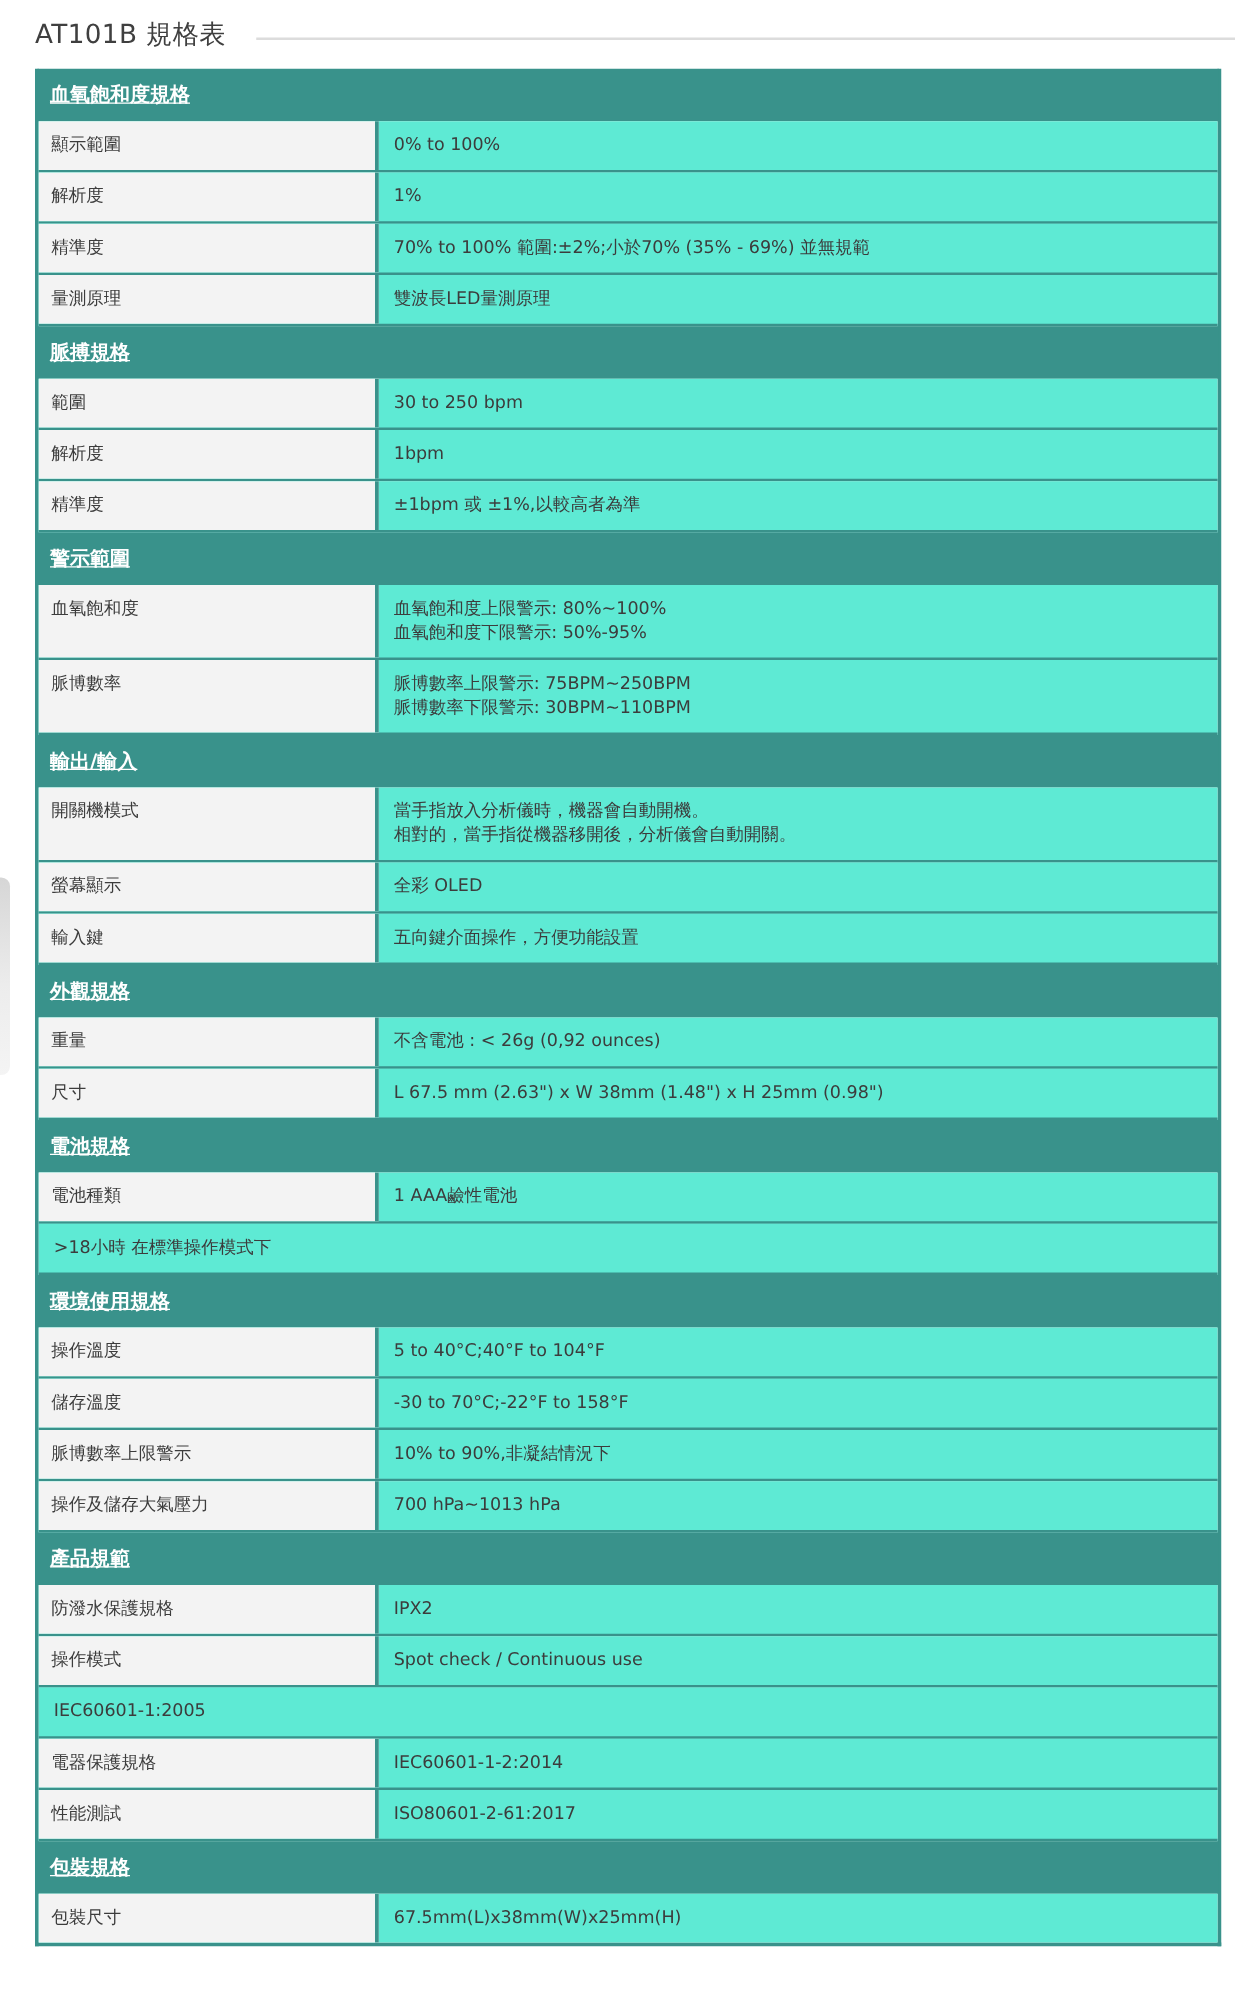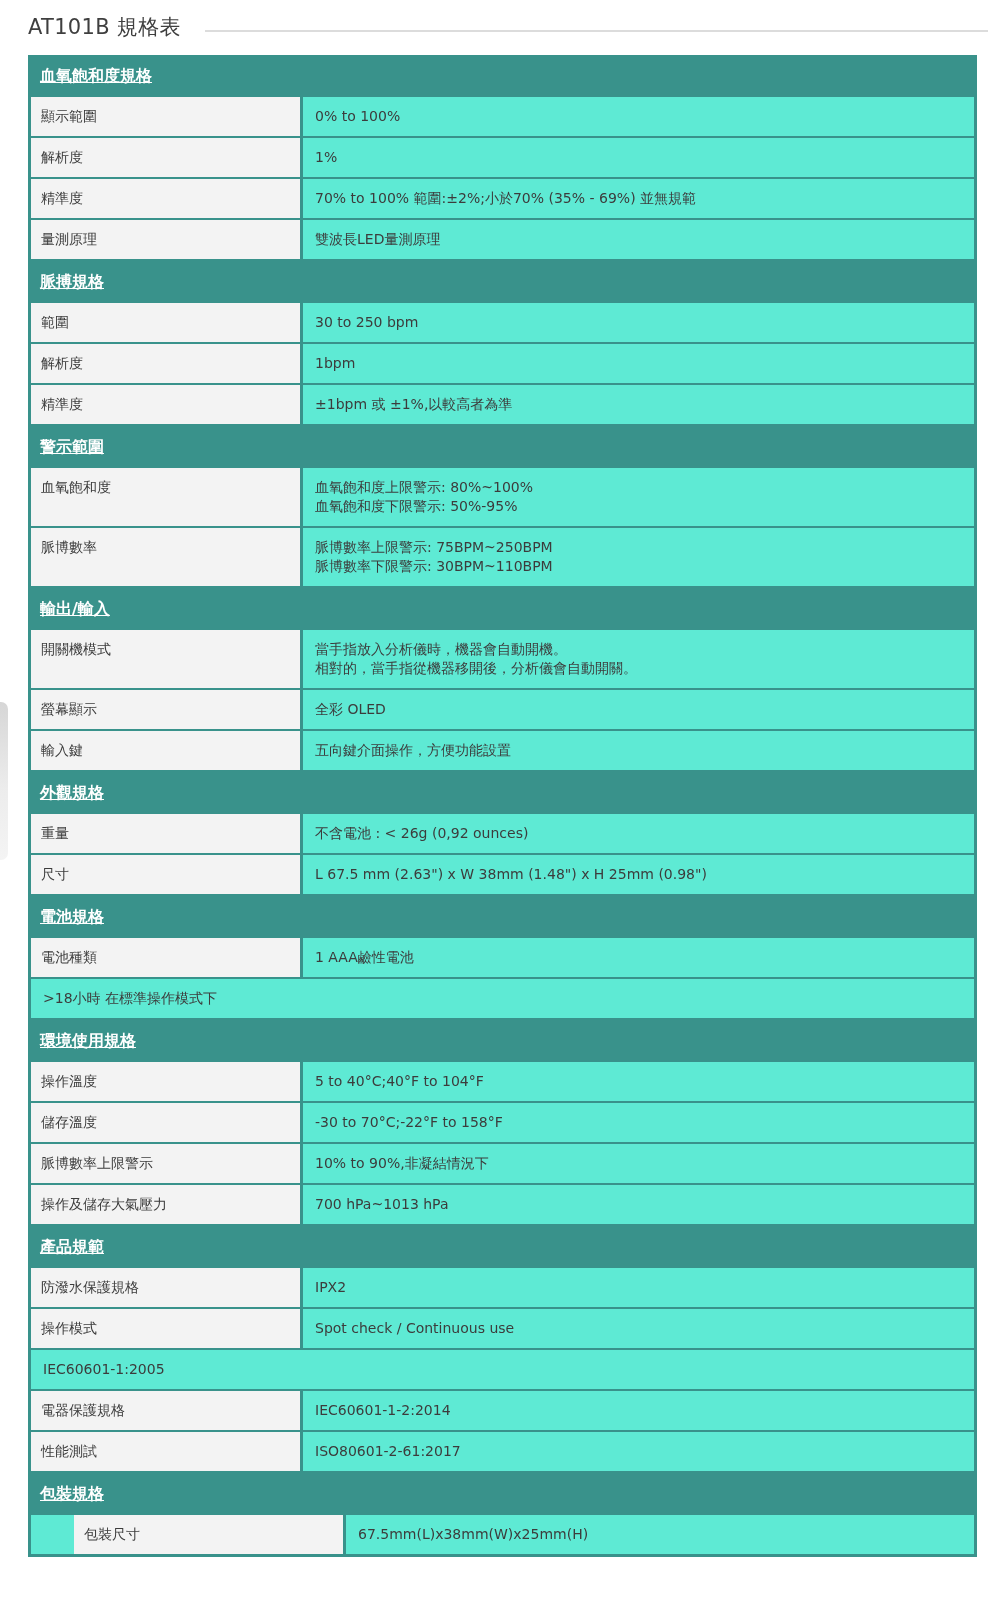--- a/index.html
+++ b/index.html
@@ -40,21 +40,21 @@
     font-size:16px;font-weight:700;
     padding:12px 0 12px 10px;line-height:18px;
     margin:0 -1px; 
     text-decoration:underline;
   }
   .spec-row{
     display:flex;align-items:stretch;
     border-bottom:2px solid var(--accent);
     background:#5eead4;
   }
-  .spec-row:last-child{border-bottom:none;padding-left:43px;}
+  .spec-row:last-child{border-bottom:none;}
   .label-cell{
     flex:0 0 272px;width:272px;
     background:var(--label-bg);
     border-right:3px solid var(--accent);
     padding:10px 10px 10px 10px;
     font-size:14px;line-height:18px;color:var(--body-text);
   }
   .value-cell{
     flex:1;
     padding:10px 12px 10px 12px;

